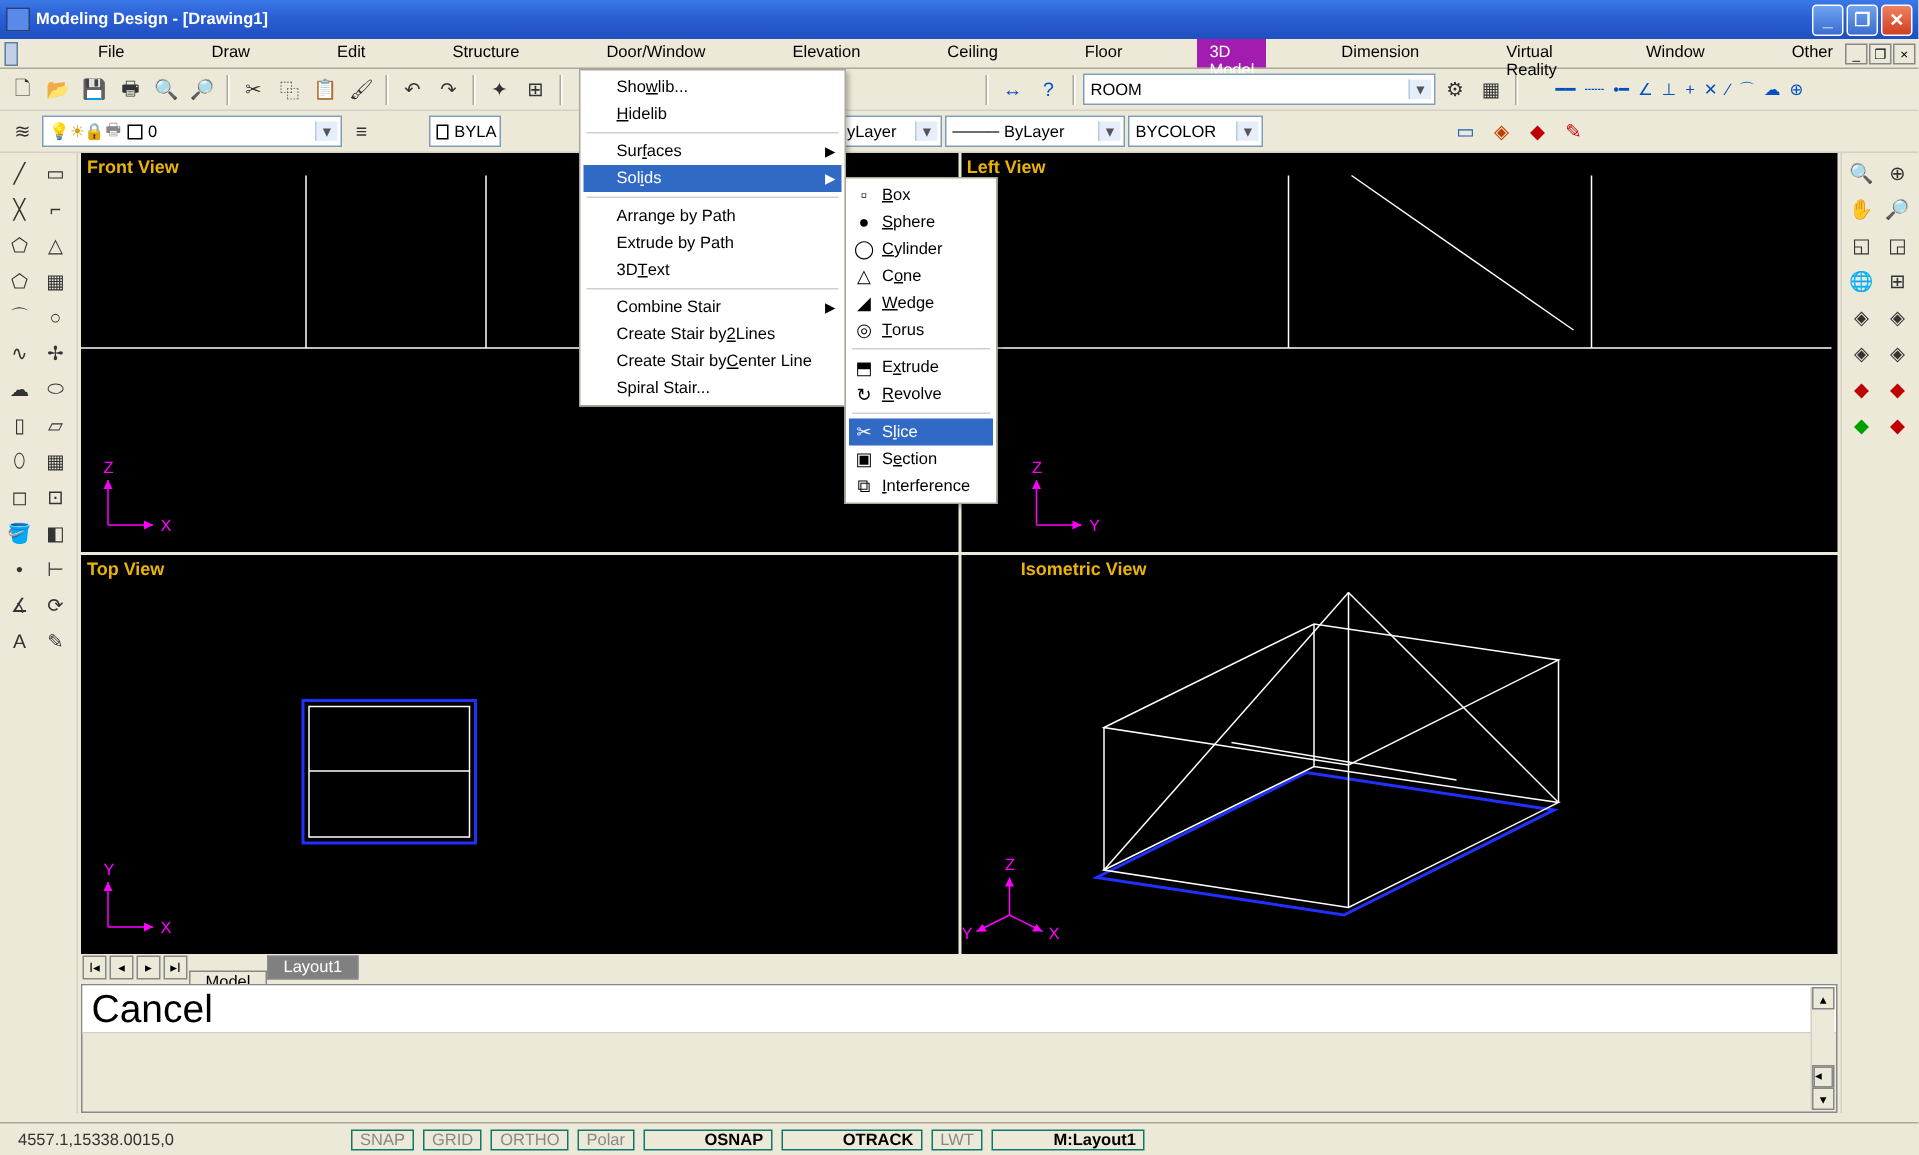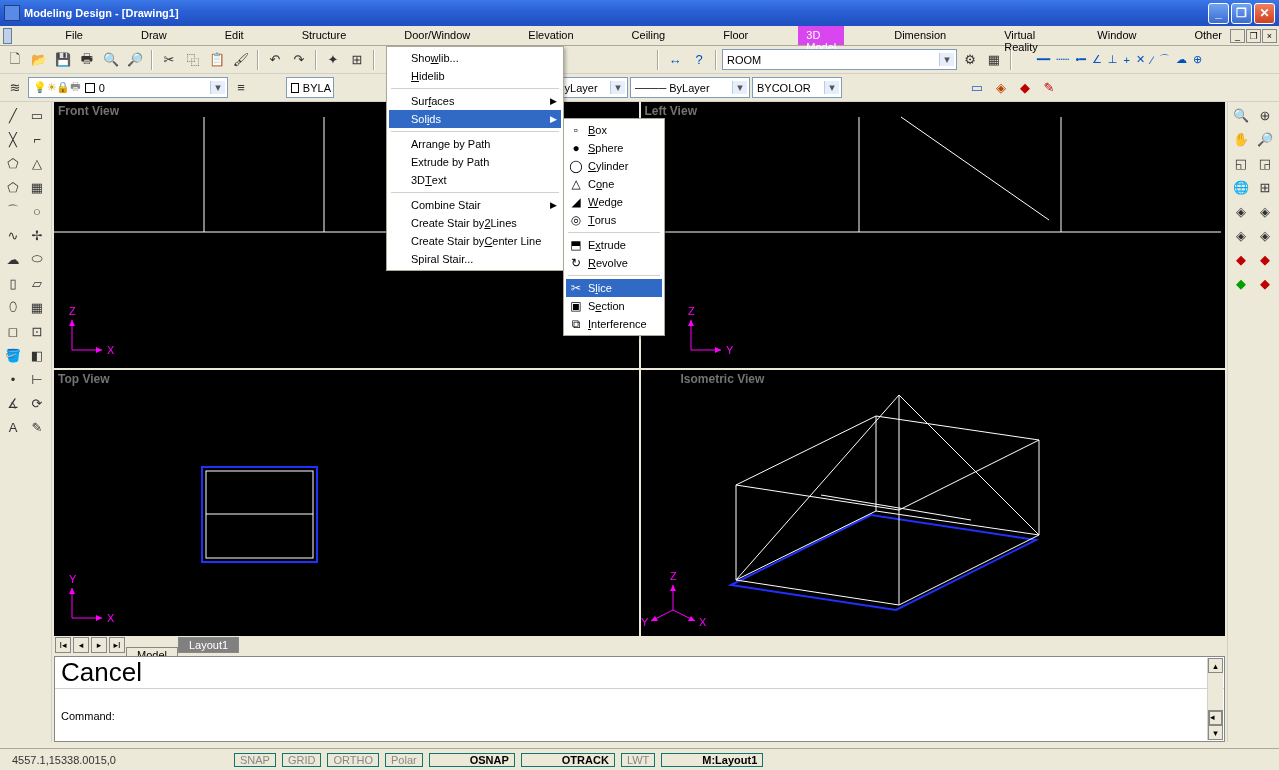--- a/index.html
+++ b/index.html
@@ -11,34 +11,34 @@
 .titlebar .spacer { flex: 1; }
 .titlebar .winbtn { width: 21px; height: 21px; margin-left: 2px; border: 1px solid #fff; border-radius: 3px; display: flex; align-items: center; justify-content: center; font-size: 12px; cursor: pointer; }
 .titlebar .min,.titlebar .max { background: linear-gradient(#6fa3f0,#3a6dd0); color:#fff; }
 .titlebar .close { background: linear-gradient(#f08060,#d04020); color: #fff; }
 
 
 .menubar { height: 20px; background: #ece9d8; display: flex; align-items: stretch; border-bottom: 1px solid #aca899; padding-left: 3px; }
 .menubar .mdibtns { margin-left:auto; display:flex; gap:1px; align-items:center; padding-right:2px;}
 .menubar .mdibtns span { width:15px; height:14px; border:1px solid #888; background:#ece9d8; font-size:9px; display:flex; align-items:center; justify-content:center; }
 .menuitem { padding: 3px 8px; cursor: default; margin-left: 42px; }
-.menuitem.active { background: #d946ef; color: white; }
+.menuitem.active { background: #a21caf; color: white; }
 .menubar .small-icon { width:16px; height:16px; background:#c0d0e8; border:1px solid #6080a0; margin:2px 3px 0 0;}
 
 
 .toolbar { height: 28px; background: #ece9d8; display: flex; align-items: center; padding: 0 4px; border-bottom: 1px solid #d4d0c8; gap: 2px; }
 .tbtn { width: 22px; height: 22px; border: 1px solid transparent; display:flex; align-items:center; justify-content:center; font-size:13px; color:#333; }
 .tsep { width: 2px; height: 20px; border-left: 1px solid #aca899; border-right: 1px solid #fff; margin: 0 3px; }
 .tdropdown { height: 21px; border: 1px solid #7f9db9; background: white; display: flex; align-items: center; padding: 0 2px 0 4px; font-size: 11px; }
 .tdropdown .arrow { margin-left: auto; width:15px; text-align:center; color:#555; background:#e6eefc; border-left:1px solid #bcd; }
 
 
 .workspace { position: absolute; top: 102px; left: 54px; right: 54px; bottom: 134px; display: grid; grid-template-columns: 1fr 1fr; grid-template-rows: 1fr 1fr; gap: 2px; }
 .viewport { background: black; position: relative; overflow:hidden; }
-.viewport .label { position: absolute; top: 2px; left: 4px; color: #737373; font-weight: bold; font-size: 12px; text-align: center; }
+.viewport .label { position: absolute; top: 2px; left: 4px; color: #eab308; font-weight: bold; font-size: 12px; text-align: center; }
 
 
 .left-tools { position: absolute; top: 102px; left: 0; width: 52px; bottom: 28px; background: #ece9d8; border-right: 1px solid #d4d0c8; display:flex; flex-wrap:wrap; align-content:flex-start; padding:2px; gap:2px;}
 .left-tools .tbtn { width:22px; height:22px; }
 
 
 .right-tools { position: absolute; top: 102px; right: 0; width: 52px; bottom: 28px; background: #ece9d8; border-left: 1px solid #d4d0c8; display:flex; flex-wrap:wrap; align-content:flex-start; padding:2px; gap:2px;}
 .right-tools .tbtn { width:22px; height:22px; }
 
 
@@ -361,23 +361,20 @@
   <div class="nav">I◂</div>
   <div class="nav">◂</div>
   <div class="nav">▸</div>
   <div class="nav">▸I</div>
   <div class="tab active">Model</div>
   <div class="tab inactive">Layout1</div>
 </div>
 
 <div class="cmdbox">
   <div class="hist">Cancel</div>
-  <div class="inputrow">
-    <span>Command:</span>
-  </div>
   <div class="scroll">
     <div>▴</div>
     <div style="flex:1;border:none;"></div>
     <div style="display:flex;">
         <span style="width:14px;height:14px;border:1px solid #888;font-size:9px;">◂</span>
       </div>
     <div>▾</div>
   </div>
 </div>
 

